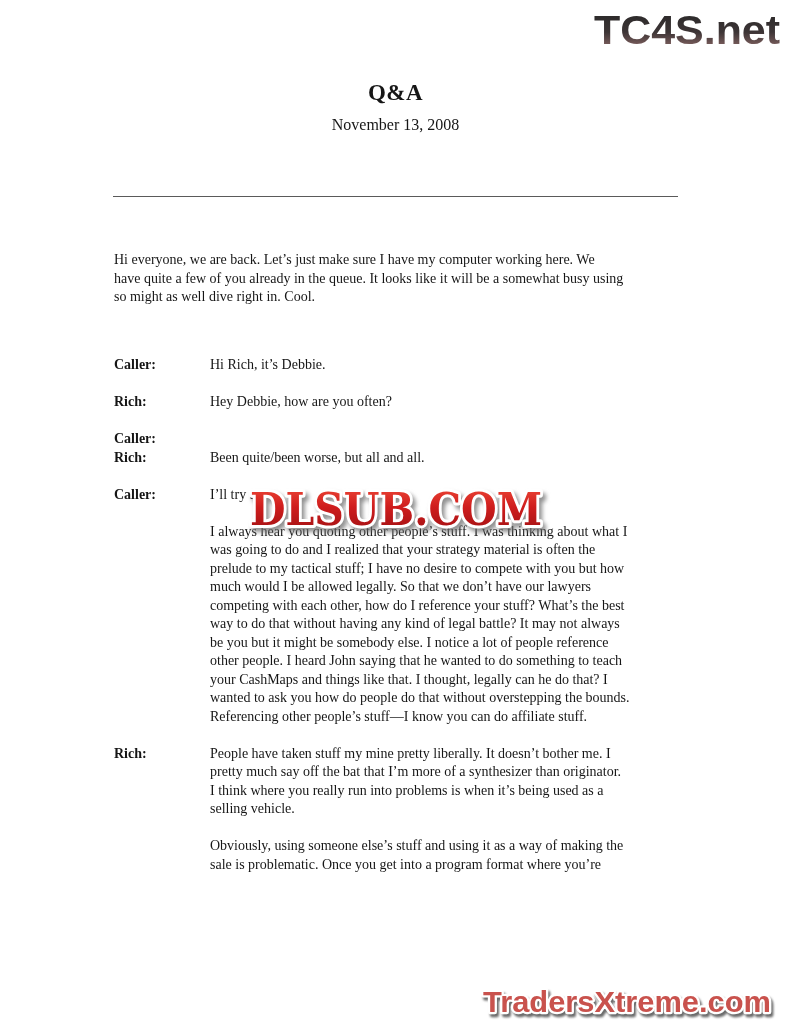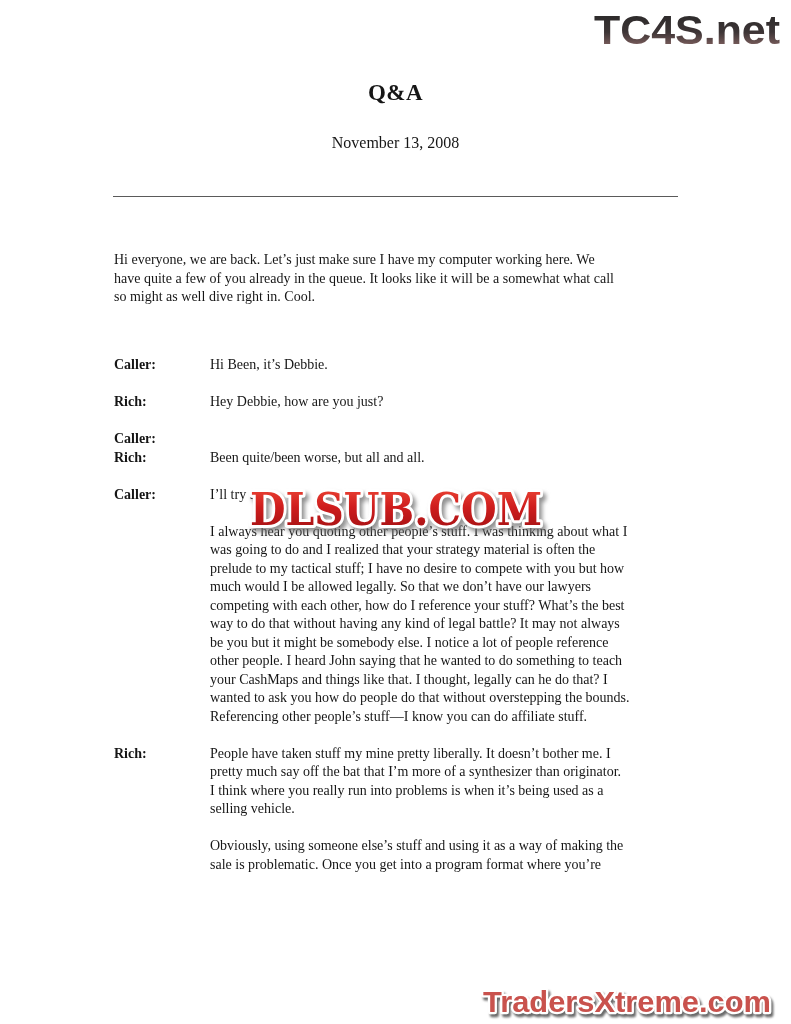--- a/index.html
+++ b/index.html
@@ -9,21 +9,21 @@
     font-family:"Liberation Serif", serif; color:#161616;border-radius:12px;
   }
   
   .logo-top { position:absolute; top:2px; right:4px; overflow:visible; }
   
   .doc-title {
     position:absolute; top:80px; left:0; width:100%; text-align:center;
     font-size:23px; font-weight:bold; margin:0; letter-spacing:0.5px;
   }
   .doc-date {
-    position:absolute; top:134px; left:0; width:100%; text-align:center;
+    position:absolute; top:116px; left:0; width:100%; text-align:center;
     font-size:16px; margin:0;
   }
   .divider {
     position:absolute; top:196px; left:113px; width:565px; height:0;
     border:none; border-top:1.6px solid #5a5a5a; margin:0;
   }
   .intro {
     position:absolute; top:251px; left:114px; width:600px;
     font-size:14px; line-height:18.5px; margin:0; white-space:pre;
   }
@@ -61,36 +61,36 @@
     </defs>
     <text x="100" y="42" text-anchor="middle" textLength="186" lengthAdjust="spacingAndGlyphs" font-size="40" font-weight="bold" font-family="Liberation Sans, sans-serif" fill="url(#gradTop)">TC4S.net</text>
   </svg>
 
   <h1 class="doc-title">Q&amp;A</h1>
   <div class="doc-date">November 13, 2008</div>
 
   <hr class="divider">
 
   <p class="intro">Hi everyone, we are back. Let’s just make sure I have my computer working here. We
-have quite a few of you already in the queue. It looks like it will be a somewhat what call
+have quite a few of you already in the queue. It looks like it will be a somewhat busy using
 so might as well dive right in. Cool.</p>
 
   <div class="dialogue">
 
     <div class="entry">
       <div class="speaker">Caller:</div>
       <div class="speech">
-        <p>Hi Been, it’s Debbie.</p>
+        <p>Hi Rich, it’s Debbie.</p>
       </div>
     </div>
 
     <div class="entry">
       <div class="speaker">Rich:</div>
       <div class="speech">
-        <p>Hey Debbie, how are you just?</p>
+        <p>Hey Debbie, how are you often?</p>
       </div>
     </div>
 
     <div class="entry">
       <div class="speaker">Caller:</div>
     </div>
 
     <div class="entry">
       <div class="speaker">Rich:</div>
       <div class="speech">

